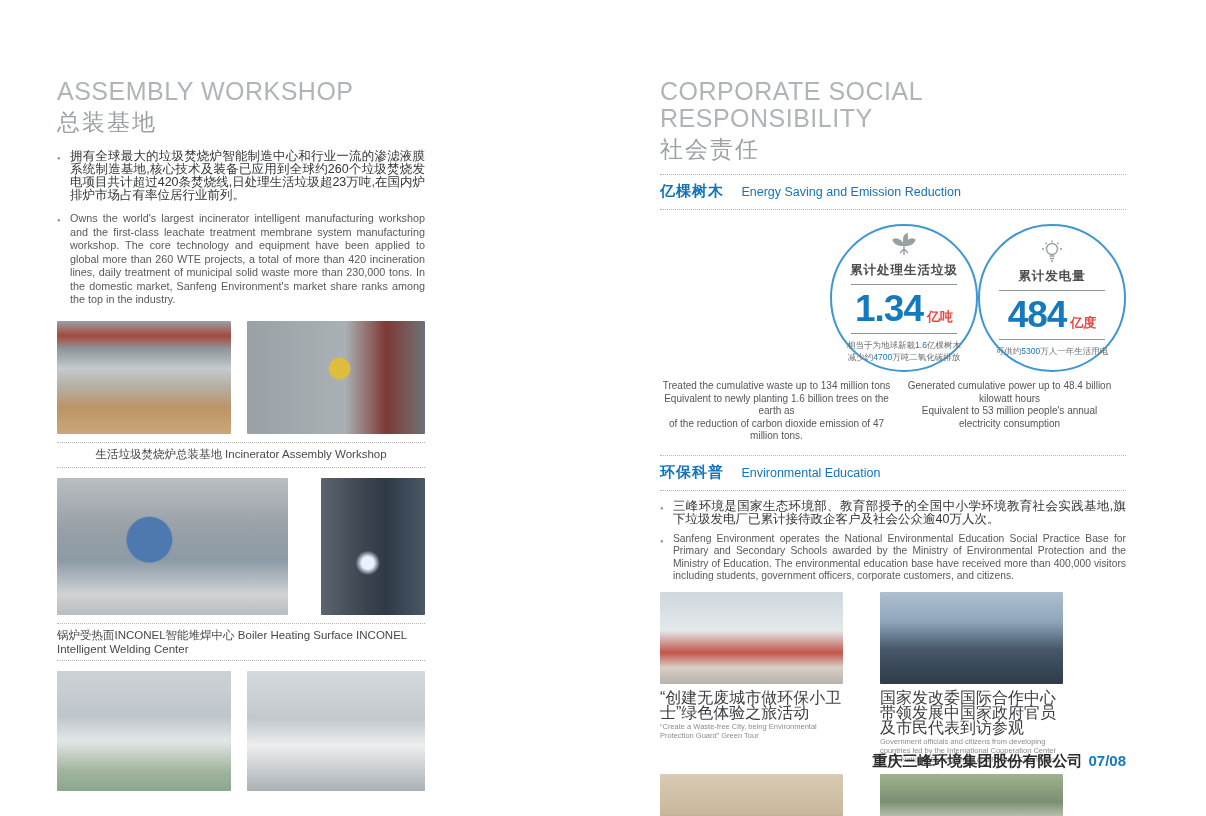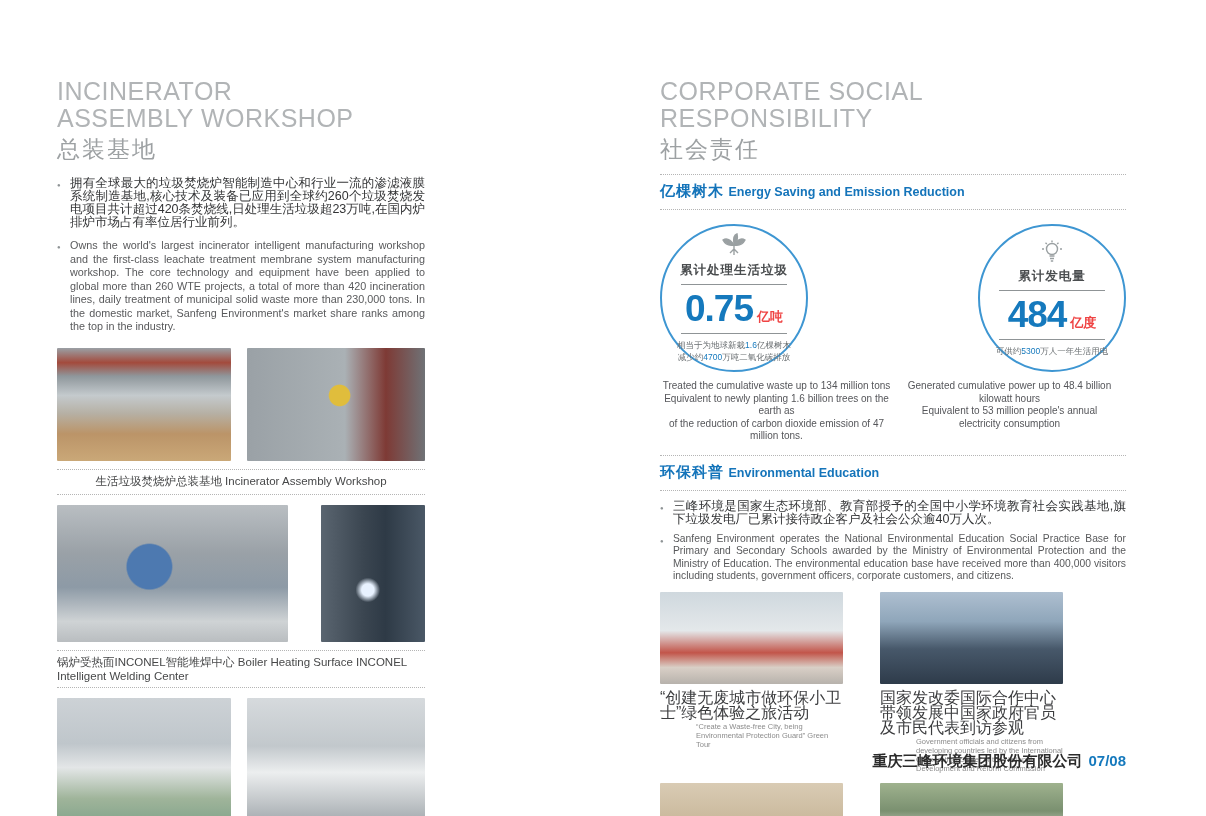--- a/index.html
+++ b/index.html
@@ -39,55 +39,54 @@
   .ph-r3 { background:linear-gradient(180deg,#d9cbb4 0%,#c9b89b 42%,#8a7a62 72%,#6e5f4c 100%); }
   .ph-r4 { background:linear-gradient(180deg,#9fb28e 0%,#7a9070 30%,#e8e6df 58%,#cfd2cd 80%,#8d9286 100%); }
 
   
   .cap-bar { border-top:1px dotted #b5b5b5; border-bottom:1px dotted #b5b5b5; padding:4px 0 5px; font-size:11.5px; color:#474849; }
   .cap-bar.center { text-align:center; }
 
   
   .sect { border-top:1px dotted #b5b5b5; border-bottom:1px dotted #b5b5b5; padding:7px 0 8px; }
   .sect .cn { font-size:15px; font-weight:700; color:#1474ba; letter-spacing:1px; }
-  .sect .en { font-size:12.5px; font-weight:700; color:#1474ba; margin-left:0; }
-
-  
-  .circles { display:flex; justify-content:space-between; margin-top:14px; }
+  .sect .en { font-size:12.5px; font-weight:400; color:#1474ba; margin-left:13px; }
+
+  
+  .circles { display:flex; justify-content:flex-end; margin-top:14px; }
   .circle { width:148px; height:148px; border:2px solid #3e96d2; border-radius:50%;
             display:flex; flex-direction:column; align-items:center; justify-content:center; text-align:center; }
   .circle .icon { height:26px; margin-bottom:3px; }
   .circle .label { font-size:12.5px; font-weight:700; color:#4a4d4f; letter-spacing:1px; }
   .circle .rule { width:106px; border-top:1px solid #8f9496; margin:5px 0; }
   .valrow { display:flex; align-items:baseline; justify-content:center; }
   .valrow .val { font-size:37px; font-weight:700; color:#1579bd; letter-spacing:-1px; line-height:38px; }
   .valrow .unit { font-size:13px; font-weight:700; color:#ef4444; margin-left:4px; }
   .notes { font-size:8.5px; line-height:12px; color:#6a6f72; }
   .notes .num { color:#1579bd; }
 
   .stat-en-row { display:flex; margin-top:8px; }
   .stat-en { width:50%; text-align:center; font-size:10px; line-height:12.5px; color:#55565a; }
 
   
   .rgrid { display:grid; grid-template-columns:183px 183px; column-gap:37px; margin-top:9px; }
   .rcap { margin:6px 0 10px; }
   .rcap .cn { font-size:16px; line-height:15px; color:#3c3d3f; }
-  .rcap .en { font-size:7.5px; line-height:9px; color:#8c8c8c; margin-top:2px;margin-left:36px; }
+  .rcap .en { font-size:7.5px; line-height:9px; color:#8c8c8c; margin-top:2px; }
 
   .footer { position:absolute; left:660px; width:466px; top:752px; text-align:right;
             font-size:15px; font-weight:700; color:#2b2b2b; }
   .footer .pg { margin-left:6px; color:#1579bd; }
 
   svg { display:block; }
 </style>
 </head>
 <body>
 
 <div class="col col-left">
-  <div class="big-title">INCINERATOR</div>
   <div class="big-title">ASSEMBLY WORKSHOP</div>
   <div class="cn-title">总装基地</div>
 
   <div class="bullet p-cn" style="margin-top:13px;">拥有全球最大的垃圾焚烧炉智能制造中心和行业一流的渗滤液膜系统制造基地,核心技术及装备已应用到全球约260个垃圾焚烧发电项目共计超过420条焚烧线,日处理生活垃圾超23万吨,在国内炉排炉市场占有率位居行业前列。</div>
   <div class="bullet p-en" style="margin-top:10px;">Owns the world's largest incinerator intelligent manufacturing workshop and the first-class leachate treatment membrane system manufacturing workshop. The core technology and equipment have been applied to global more than 260 WTE projects, a total of more than 420 incineration lines, daily treatment of municipal solid waste  more than 230,000 tons. In the domestic market, Sanfeng Environment's market share ranks among the top in the industry.</div>
 
   <div class="row" style="margin-top:14px; gap:16px;">
     <div class="photo ph-l1" style="width:174px;height:113px;"></div>
     <div class="photo ph-l2" style="width:178px;height:113px;"></div>
   </div>
@@ -125,21 +124,21 @@
             <path d="M14 12 C10 6 6 5 3 7 C5 11 9 13 14 12 Z"></path>
             <path d="M14 12 C18 6 22 5 25 7 C23 11 19 13 14 12 Z"></path>
             <path d="M14 11 C13 5 14 2 17 1 C18 5 17 9 14 11 Z"></path>
             <path d="M14 12 L14 22 M14 16 L10 20 M14 16 L18 20" fill="none"></path>
           </g>
         </svg>
       </div>
       <div class="label">累计处理生活垃圾</div>
       <div class="rule"></div>
       <div class="valrow">
-        <span class="val">0.75</span>
+        <span class="val">1.34</span>
         <span class="unit">亿吨</span>
       </div>
       <div class="rule"></div>
       <div class="notes">
         <div>
           <span>相当于为地球新栽</span><span class="num">1.6</span><span>亿棵树木</span>
         </div>
         <div>
           <span>减少约</span><span class="num">4700</span><span>万吨二氧化碳排放</span>
         </div>

